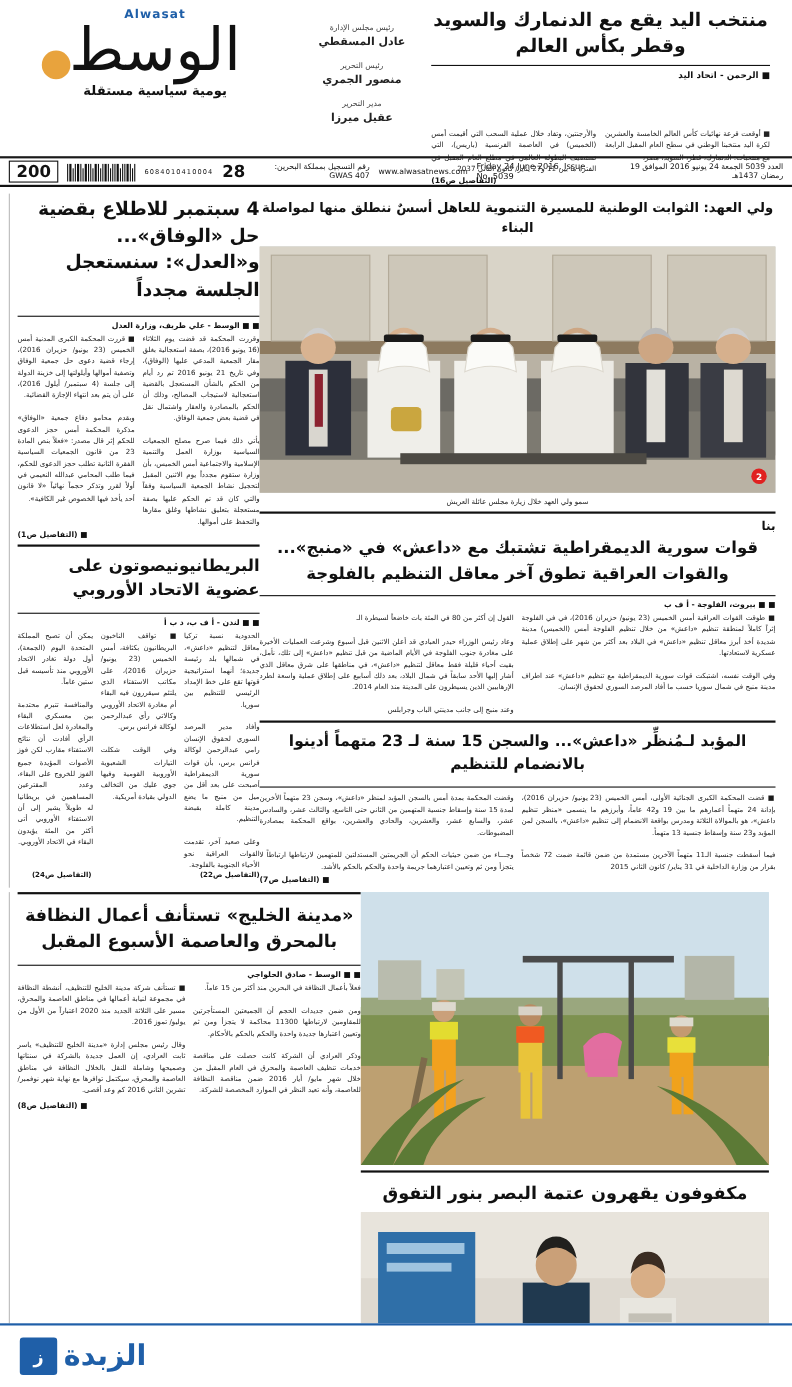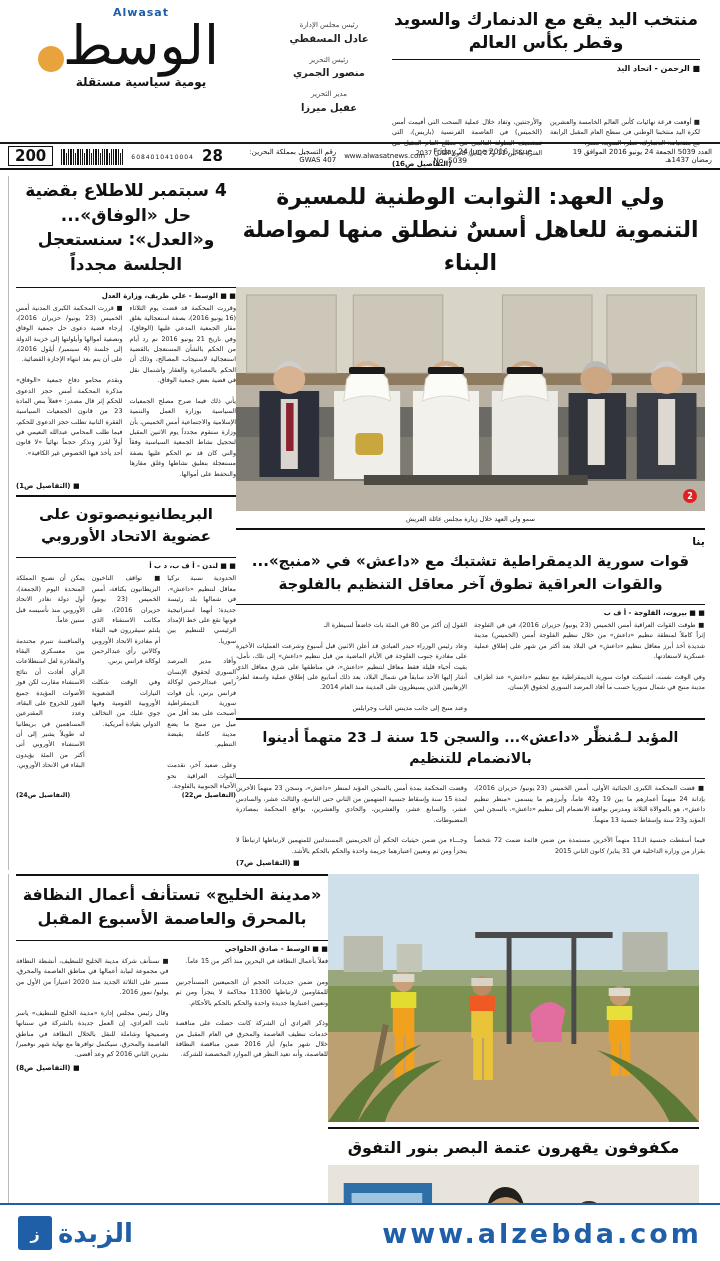--- a/index.html
+++ b/index.html
@@ -136,21 +136,21 @@
   .infobar .meta { font-size:7px; }
   .infobar .date-en { font-size:7.5px; direction:ltr; }
 
   
   .content { display:flex; flex-direction:row-reverse; padding:6px 8px 0 8px; }
   .col-right { width:228px; padding-left:7px; border-left:1px solid #bbb; }
   .col-main { flex:1; padding-right:7px; }
 
   
   .r-head {
-    font-size:17px; font-weight:bold; line-height:1.45; text-align:center;
+    font-size:17px; font-weight:bold; line-height:1.45; text-align:right;
     color:#111; padding:2px 0 6px 0;
   }
   .hr-thin { border:0; border-top:1px solid #111; margin:4px 0; }
   .hr-thick { border:0; border-top:2px solid #111; margin:5px 0; }
   .byline {
     font-size:7px; font-weight:bold; text-align:right; margin:3px 0;
   }
   .byline:before { content:"■ "; color:#111; }
   .body-cols2 {
     display:flex; flex-direction:row-reverse; gap:7px;
@@ -159,21 +159,21 @@
   .body-cols2 > div { flex:1; }
   .body-cols3 {
     display:flex; flex-direction:row-reverse; gap:7px;
     font-size:6.4px; line-height:1.62; text-align:justify; color:#1a1a1a;
   }
   .body-cols3 > div { flex:1; }
   .more { font-weight:bold; }
 
   
   .lead-head {
-    font-size:22px; font-weight:bold; line-height:1.5; text-align:center;
+    font-size:12px; font-weight:bold; line-height:1.5; text-align:center;
     padding:4px 2px 8px 2px; color:#111;
   }
   .lead-photo {
     width:100%; height:224px; position:relative; overflow:hidden;
     background:linear-gradient(#cfcfc6,#b9b7ac);
     margin-bottom:4px;
   }
   .badge {
     position:absolute; width:14px; height:14px; border-radius:50%;
     background:#e02020; color:#fff; font-size:8px; font-weight:bold;
@@ -332,21 +332,21 @@
 والمنافسة تتبرم محتدمة بين معسكري البقاء والمغادرة لعل استطلاعات الرأي أفادت أن نتائج الاستفتاء مقارب لكن فوز الأصوات المؤيدة جميع الفوز للخروج على البقاء، وعدد المقترعين المساهمين في بريطانيا له طويلاً يشير إلى أن الاستفتاء الأوروبي أتى أكثر من المئة يؤيدون البقاء في الاتحاد الأوروبي.</div>
           <div style="white-space:pre-line">■ تواقف الناخبون البريطانيون بكثافة، أمس الخميس (23 يونيو/ حزيران 2016)، على مكاتب الاستفتاء الذي يلتئم سيقررون فيه البقاء أم مغادرة الاتحاد الأوروبي وكالاتي رأي عبدالرحمن لوكالة فرانس برس.
 
 وفي الوقت شكلت التيارات الشعبوية الأوروبية القومية وفيها جوي عليك من التخالف الدولي بقيادة أمريكية.</div>
           <div style="white-space:pre-line">الحدودية نسبة تركيا معاقل لتنظيم «داعش»، في شمالها بلد رئيسة جديدة؛ أنهما استراتيجية قوتها تقع على خط الإمداد الرئيسي للتنظيم بين سوريا.
 
 وأفاد مدير المرصد السوري لحقوق الإنسان رامي عبدالرحمن لوكالة فرانس برس، بأن قوات سورية الديمقراطية أصبحت على بعد أقل من ميل من منبج ما يضع مدينة كاملة بقبضة التنظيم.
 
 وعلى صعيد آخر، تقدمت القوات العراقية نحو الأحياء الجنوبية بالفلوجة.</div>
         </div>
-        <div style="display:flex;flex-direction:row-reverse;justify-content:space-between;font-size:6.4px;font-weight:bold;">
+        <div style="display:flex;flex-direction:row-reverse;justify-content:space-between;font-size:6.4px;font-weight:bold;margin-left:13px;">
           <span>(التفاصيل ص24)</span>
           <span>(التفاصيل ص22)</span>
         </div>
       </div>
 
     </div>
 
     <div class="col-main">
 
       <div>
@@ -565,16 +565,15 @@
       </div>
     </div>
 
   </div>
 
   <div class="footer-ad">
     <div class="ad-logo-box">
       <div class="ad-mark">ز</div>
       <div class="ad-name">الزبدة</div>
     </div>
-    <div class="ad-url">www.alzebda.com</div>
   </div>
 
 </div>
 
 </body></html>

